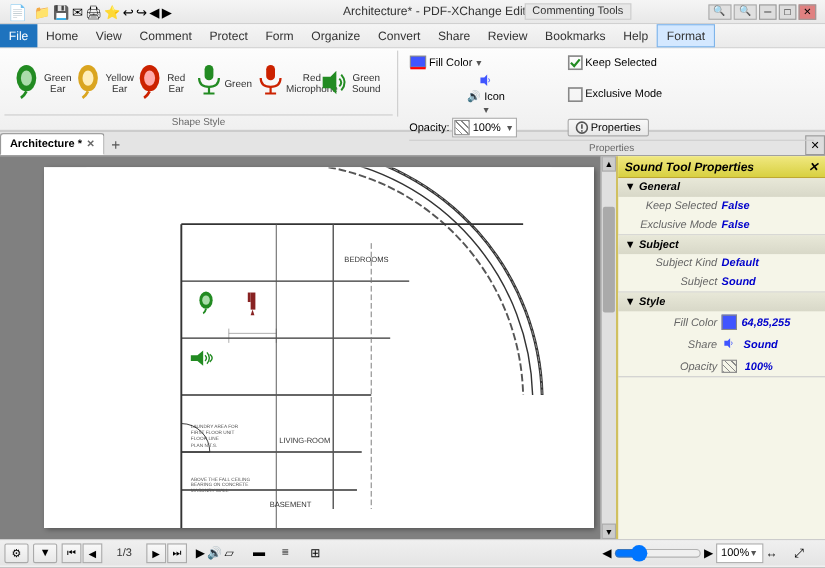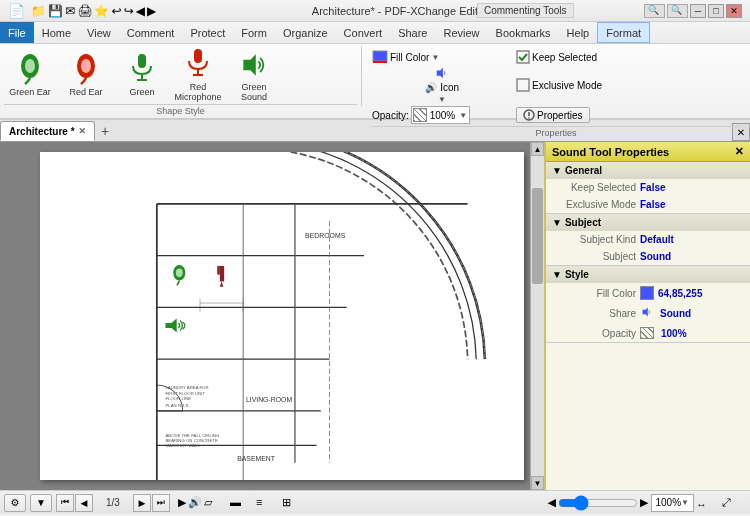--- a/index.html
+++ b/index.html
@@ -53,21 +53,21 @@
 
     .toolbar-icons {
       display: flex;
       gap: 4px;
       flex: 1;
       align-items: center;
     }
 
     .toolbar-icon-item {
       display: flex;
-      flex-direction: column;
+      flex-direction: row;
       align-items: center;
       cursor: pointer;
       padding: 2px 4px;
       border-radius: 3px;
       width: 52px;
     }
 
     .toolbar-icon-img {
       width: 32px;
       height: 32px;
@@ -143,26 +143,27 @@
     
     .blueprint {
       width: 100%;
       height: 100%;
       position: relative;
       background: white;
     }
 
     
     #right-panel {
-      width: 206px;
+      width: 190px;
       background: #f5f5e8;
       border-left: 2px solid #d0c060;
       display: flex;
       flex-direction: column;
       font-size: 11px;
+      font-style: italic;
     }
 
     #right-panel-title {
       background: linear-gradient(to bottom, #f0e880, #d8d040);
       padding: 3px 6px;
       font-weight: bold;
       font-size: 11px;
       border-bottom: 1px solid #b8a020;
       display: flex;
       justify-content: space-between;
@@ -375,20 +376,30 @@
         <div class="toolbar-icon-img">
           <svg width="32" height="36" viewBox="0 0 32 36">
             <ellipse cx="16" cy="14" rx="9" ry="12" fill="#228B22"></ellipse>
             <ellipse cx="16" cy="14" rx="5" ry="7" fill="#aaddaa"></ellipse>
             <path d="M 16 26 Q 14 30 11 32" stroke="#228B22" stroke-width="2.5" fill="none"></path>
           </svg>
         </div>
         <div class="toolbar-icon-label">Green Ear</div>
       </div>
 
+      <div class="toolbar-icon-item">
+        <div class="toolbar-icon-img">
+          <svg width="32" height="36" viewBox="0 0 32 36">
+            <ellipse cx="16" cy="14" rx="9" ry="12" fill="#DAA520"></ellipse>
+            <ellipse cx="16" cy="14" rx="5" ry="7" fill="#ffeebb"></ellipse>
+            <path d="M 16 26 Q 14 30 11 32" stroke="#DAA520" stroke-width="2.5" fill="none"></path>
+          </svg>
+        </div>
+        <div class="toolbar-icon-label">Yellow Ear</div>
+      </div>
 
       <div class="toolbar-icon-item">
         <div class="toolbar-icon-img">
           <svg width="32" height="36" viewBox="0 0 32 36">
             <ellipse cx="16" cy="14" rx="9" ry="12" fill="#CC2200"></ellipse>
             <ellipse cx="16" cy="14" rx="5" ry="7" fill="#ffaaaa"></ellipse>
             <path d="M 16 26 Q 14 30 11 32" stroke="#CC2200" stroke-width="2.5" fill="none"></path>
           </svg>
         </div>
         <div class="toolbar-icon-label">Red Ear</div>

